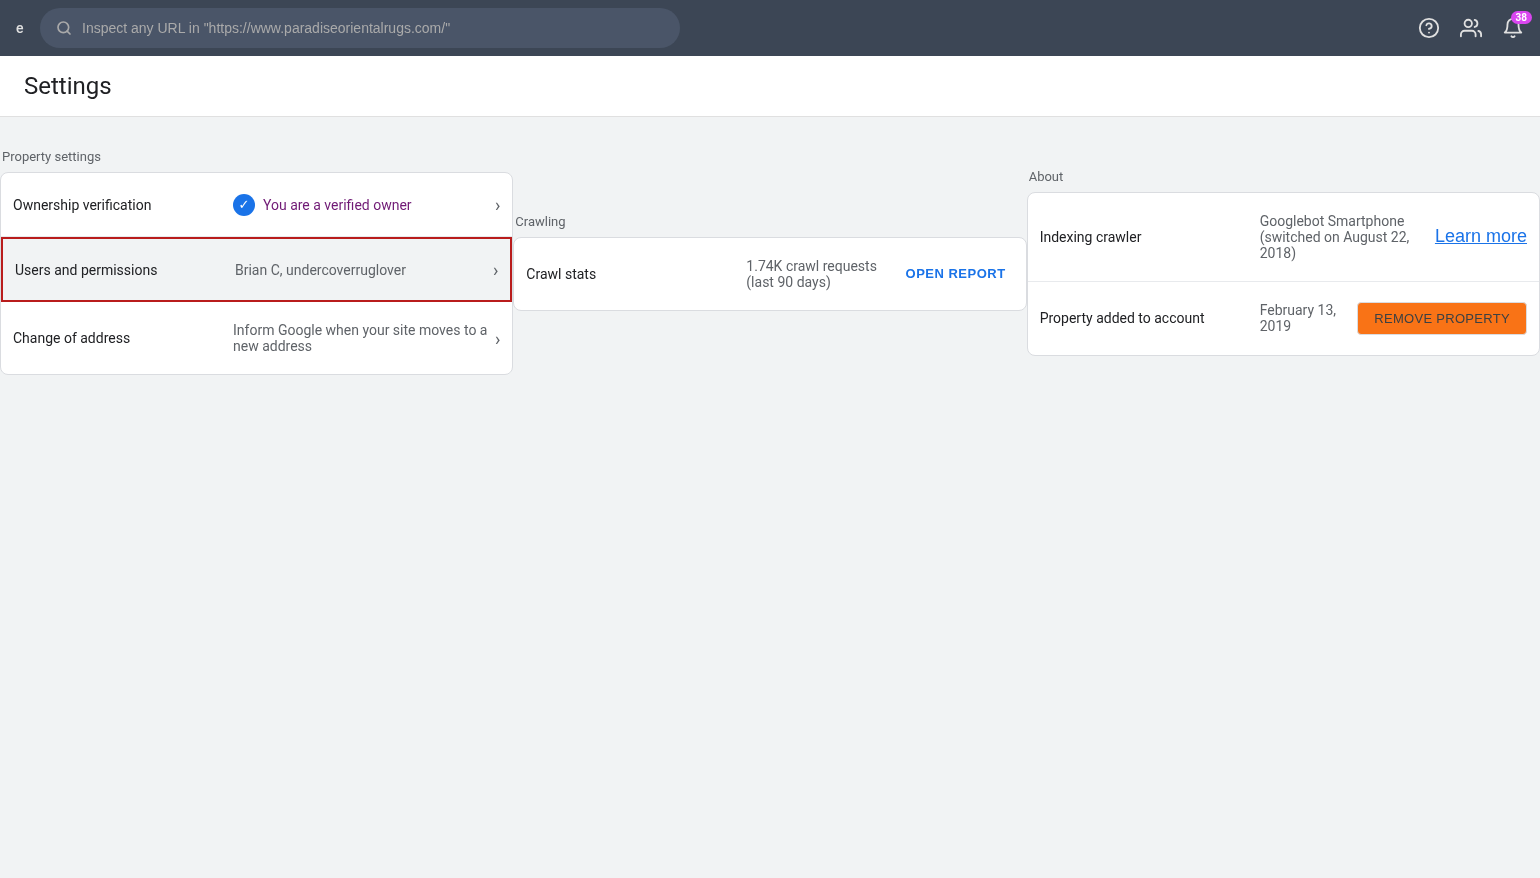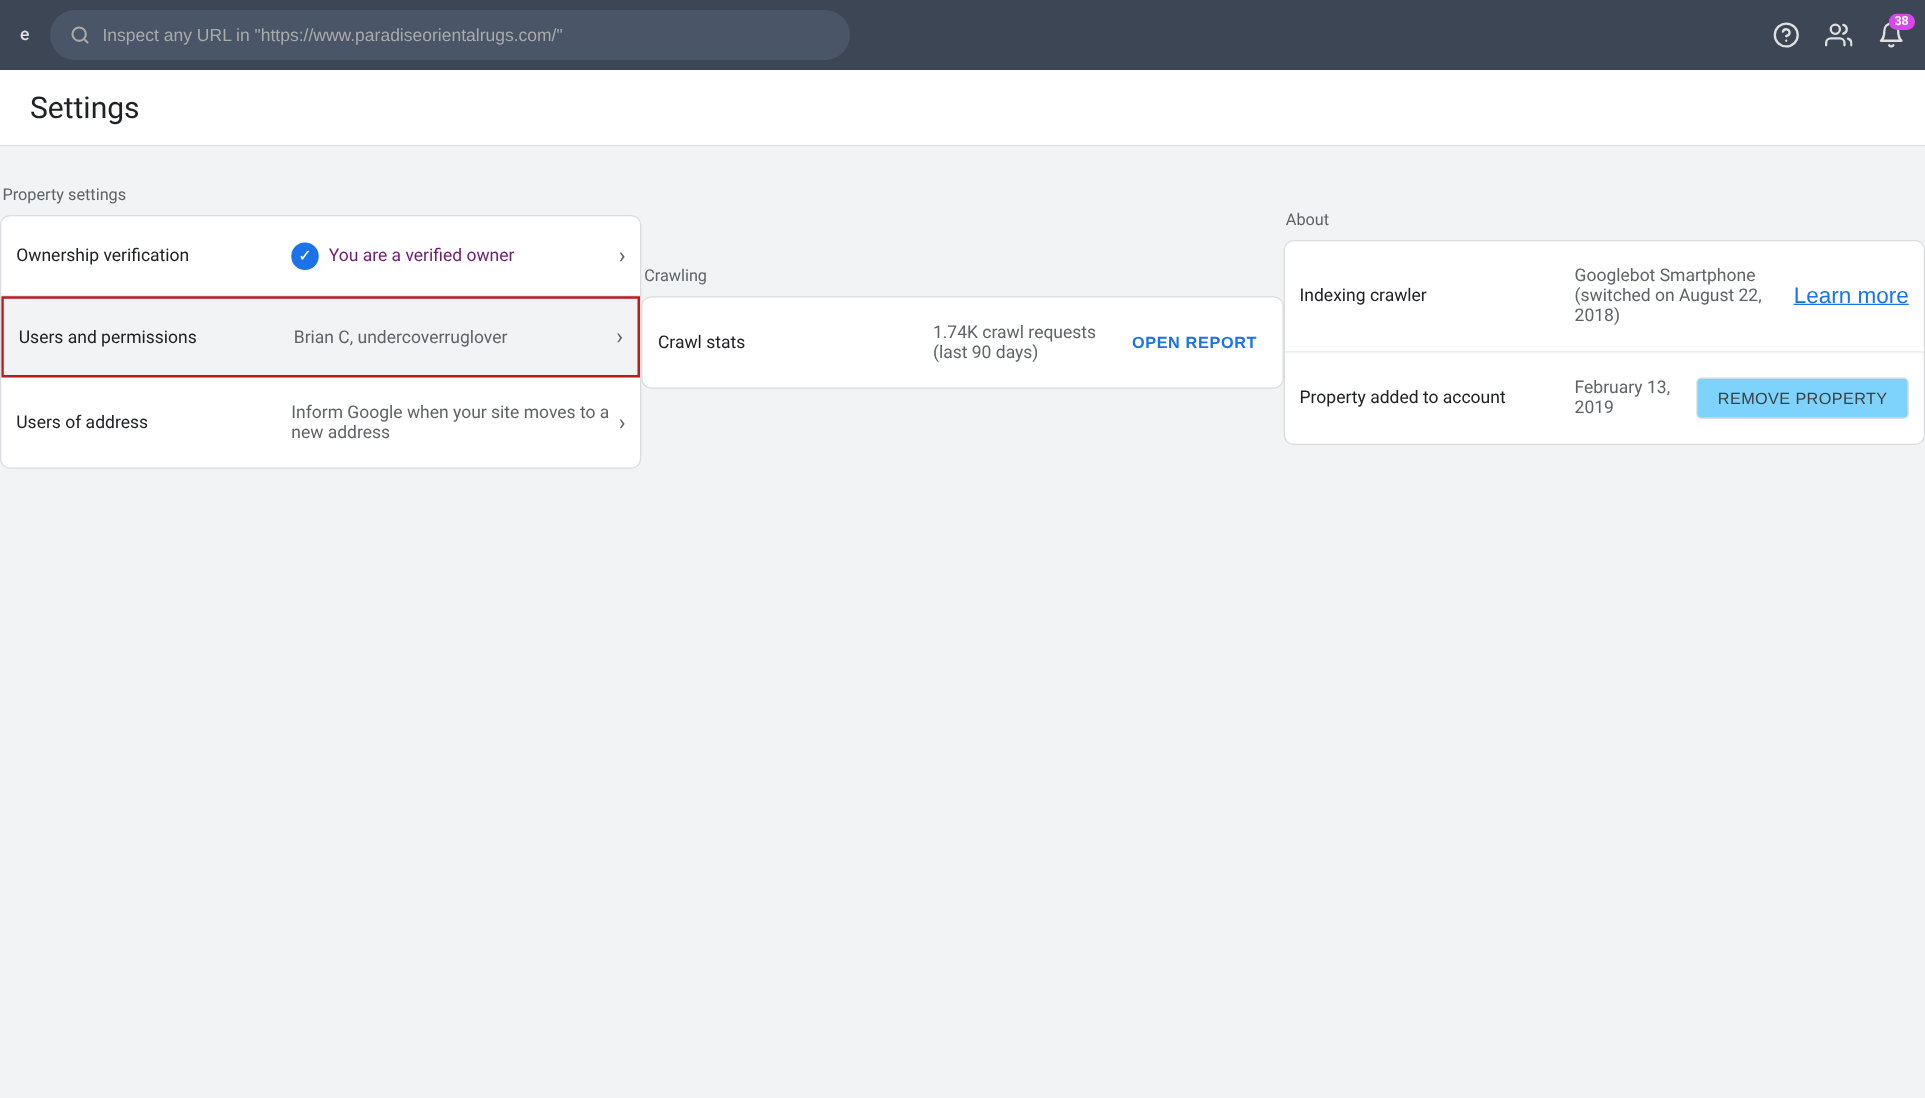--- a/index.html
+++ b/index.html
@@ -208,21 +208,21 @@
       text-decoration: underline;
       cursor: pointer;
       background: none;
       border: none;
     }
 
     .remove-property-btn {
       font-size: 13px;
       font-weight: 500;
       color: #3c4043;
-      background: #7dd3fc;
+      background: #f97316;
       border: 1px solid #dadce0;
       border-radius: 4px;
       padding: 8px 16px;
       cursor: pointer;
       letter-spacing: 0.3px;
     }
 
     
     .settings-card.has-highlight .settings-row.highlighted {
       background: #f1f3f4;
@@ -295,21 +295,21 @@
         <span class="row-label">Users and permissions</span>
         <div class="row-value">
           <span>Brian C, undercoverruglover</span>
         </div>
         <div class="row-action">
           <span class="chevron-icon">›</span>
         </div>
       </div>
 
       <div class="settings-row">
-        <span class="row-label">Users of address</span>
+        <span class="row-label">Change of address</span>
         <div class="row-value">
           <span>Inform Google when your site moves to a new address</span>
         </div>
         <div class="row-action">
           <span class="chevron-icon">›</span>
         </div>
       </div>
 
     </div>
   </div>

